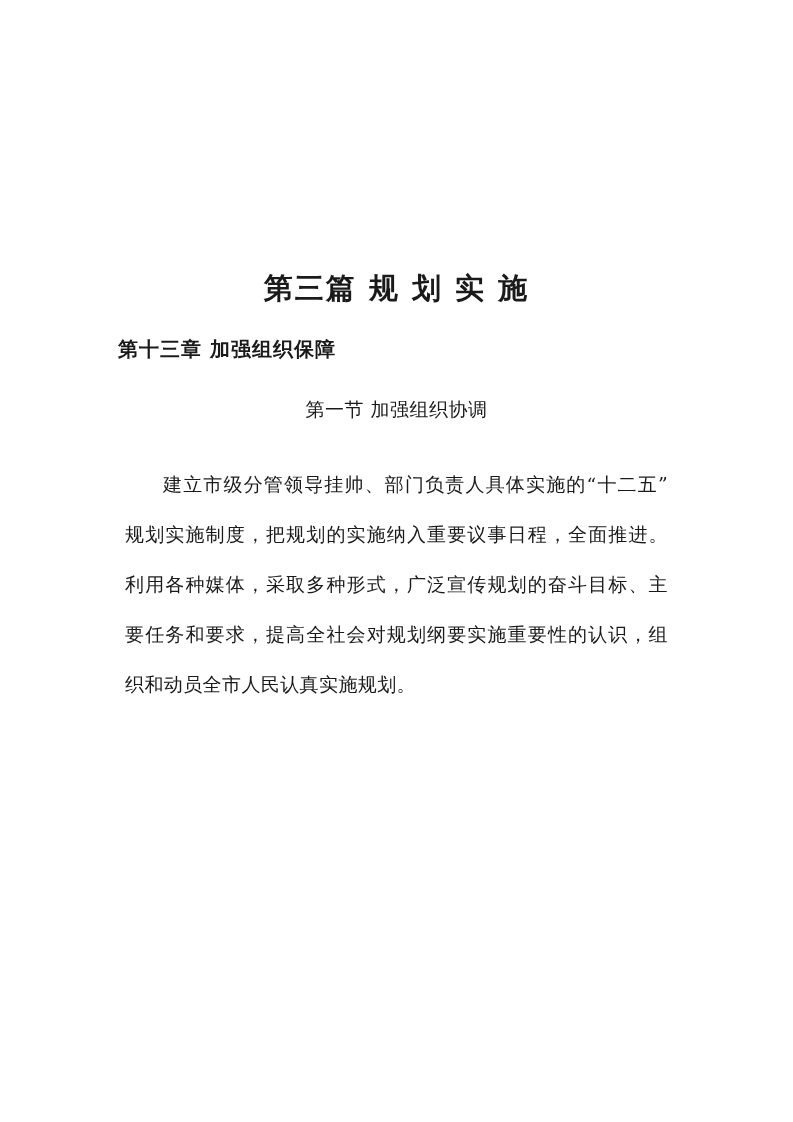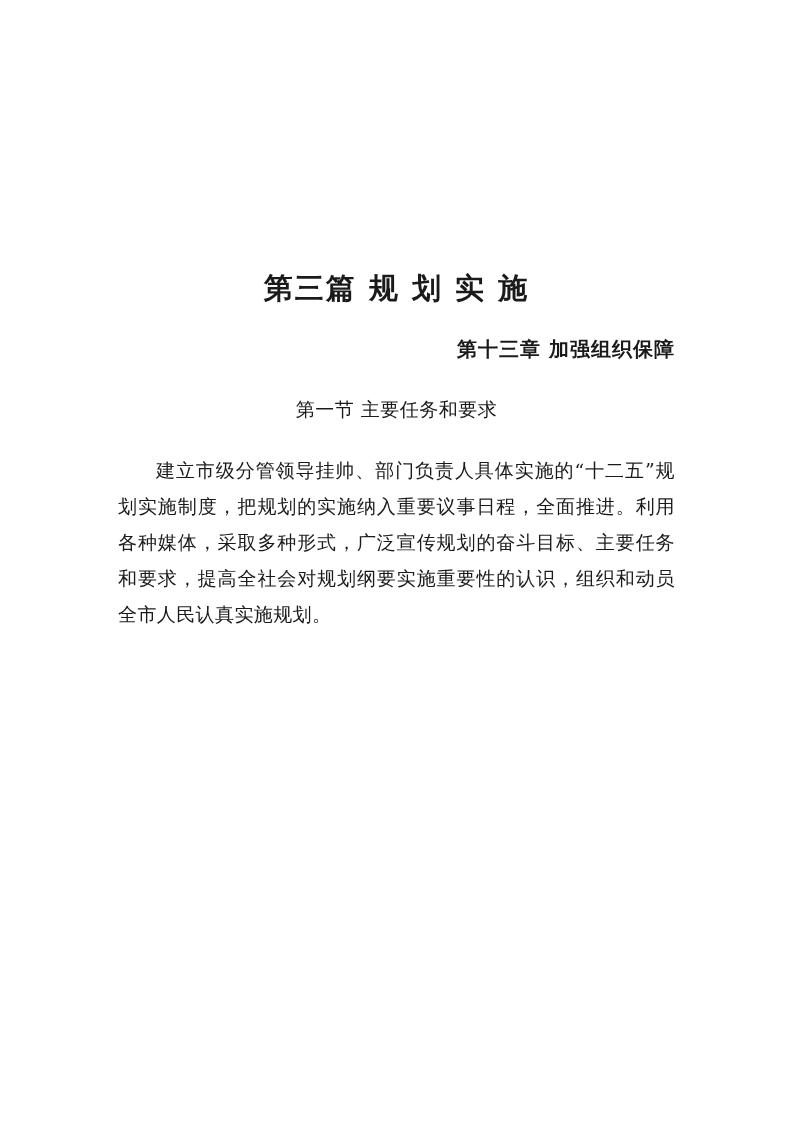--- a/index.html
+++ b/index.html
@@ -29,21 +29,21 @@
     padding-top: 270px;
     text-align: center;
     font-size: 29px;
     font-weight: bold;
     letter-spacing: 2px;
     line-height: 1.3;
   }
   .chapter-title {
     margin: 0;
     padding-top: 28px;
-    text-align: right;
+    text-align: left;
     font-size: 20px;
     font-weight: bold;
     letter-spacing: 1px;
     line-height: 1.3;
   }
   .section-title {
     margin: 0;
     text-align: center;
     font-size: 19px;
     font-weight: normal;
@@ -56,39 +56,39 @@
   .section-title.second {
     padding-top: 68px;
   }
   .body-block {
     padding-top: 30px;
   }
   .body-block.second-block {
     padding-top: 22px;
   }
   p.para {
-    margin: 0;
+    margin: 7px;
     font-size: 19px;
-    line-height: 36px;
+    line-height: 50px;
     text-align: justify;
     text-align-last: left;
     text-indent: 2em;
     letter-spacing: 0.4px;
   }
 </style>
 </head>
 <body>
 
 <div class="page">
 
   <h1 class="doc-title">第三篇   规 划 实 施</h1>
 
   <h2 class="chapter-title">第十三章   加强组织保障</h2>
 
-  <h3 class="section-title first">第一节 主要任务和要求</h3>
+  <h3 class="section-title first">第一节 加强组织协调</h3>
 
   <div class="body-block">
     <p class="para">建立市级分管领导挂帅、部门负责人具体实施的“十二五”规划实施制度，把规划的实施纳入重要议事日程，全面推进。利用各种媒体，采取多种形式，广泛宣传规划的奋斗目标、主要任务和要求，提高全社会对规划纲要实施重要性的认识，组织和动员全市人民认真实施规划。</p>
   </div>
 
 
 
 </div>
 
 </body></html>

